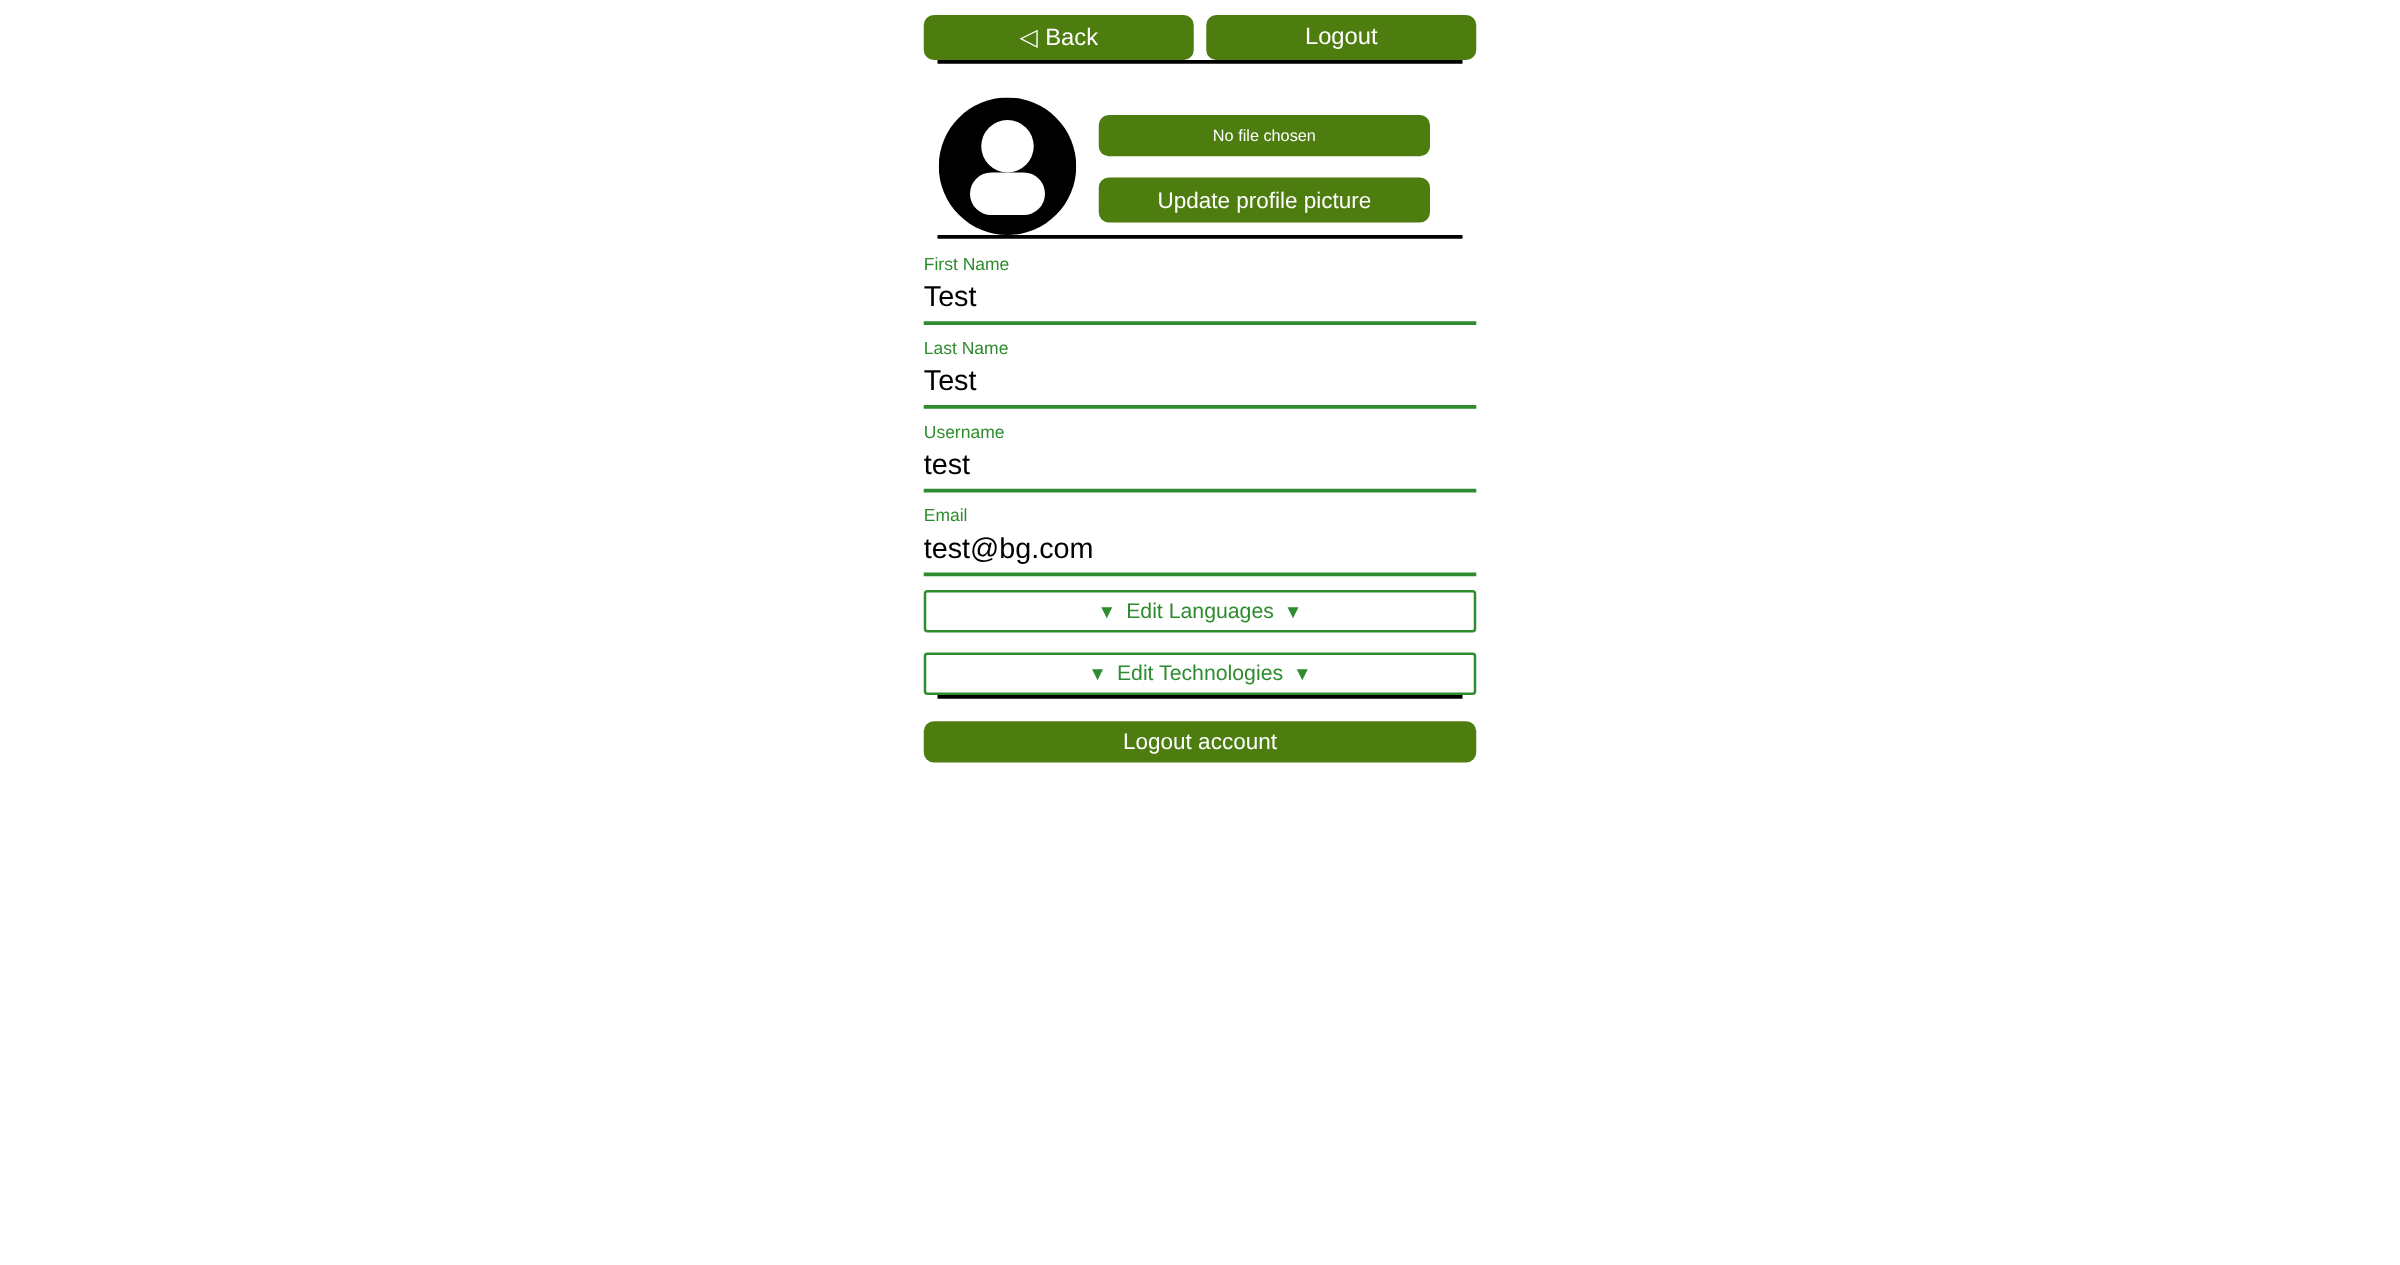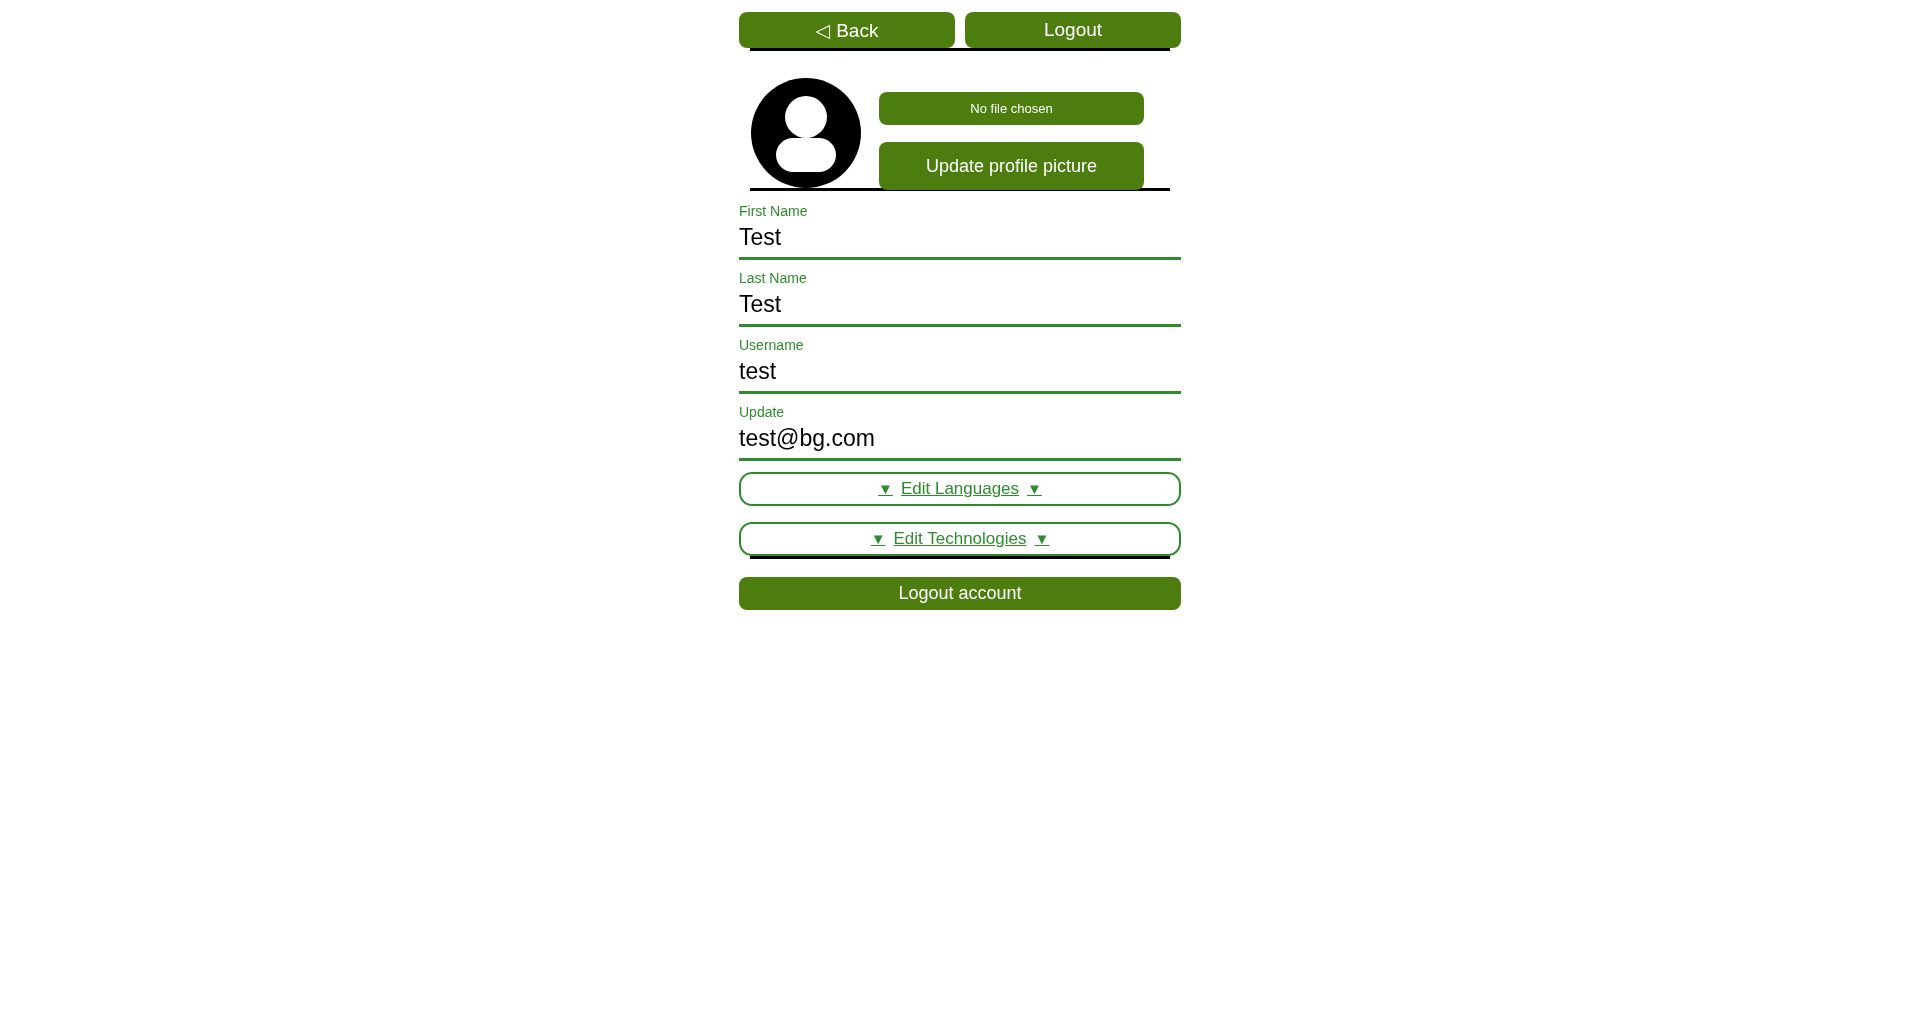--- a/index.html
+++ b/index.html
@@ -73,21 +73,21 @@
     width: 265px;
   }
   .file-btn {
     width: 100%;
     height: 33px;
     margin-top: 14px;
     font-size: 13px;
   }
   .update-pic-btn {
     width: 100%;
-    height: 48px;
+    height: 36px;
     margin-top: 17px;
     font-size: 18px;
   }
 
   
   .form {
     margin-top: 13px;
   }
   .field {
     margin-bottom: 11px;
@@ -123,27 +123,26 @@
     margin: 0;
   }
 
   
   .btn-outline-green {
     display: block;
     width: 100%;
     height: 34px;
     background: #ffffff;
     border: 2px solid var(--green);
-    border-radius: 13px;
+    border-radius: 3px;
     color: var(--green);
     font-family: "Liberation Sans", sans-serif;
     font-size: 17px;
     cursor: pointer;
     text-align: center;
-    text-decoration: underline;
   }
   .btn-languages { margin-top: 5px; }
   .btn-technologies { margin-top: 16px; }
   .tri { font-size: 15px; }
   .tri-left { margin-right: 8px; }
   .tri-right { margin-left: 8px; }
 
   .btn-update-profile {
     width: 100%;
     height: 33px;
@@ -209,21 +208,21 @@
 
     <div class="field">
       <div class="field-label-row">
         <span class="field-label">Username</span>
       </div>
       <input type="text" class="field-input" value="test" style="">
     </div>
 
     <div class="field">
       <div class="field-label-row">
-        <span class="field-label">Update</span>
+        <span class="field-label">Email</span>
       </div>
       <input type="text" class="field-input" value="test@bg.com" style="">
     </div>
 
 
     <button type="button" class="btn-outline-green btn-languages">
       <span class="tri tri-left">▼</span><span>Edit Languages</span><span class="tri tri-right">▼</span>
     </button>
 
     <button type="button" class="btn-outline-green btn-technologies">

